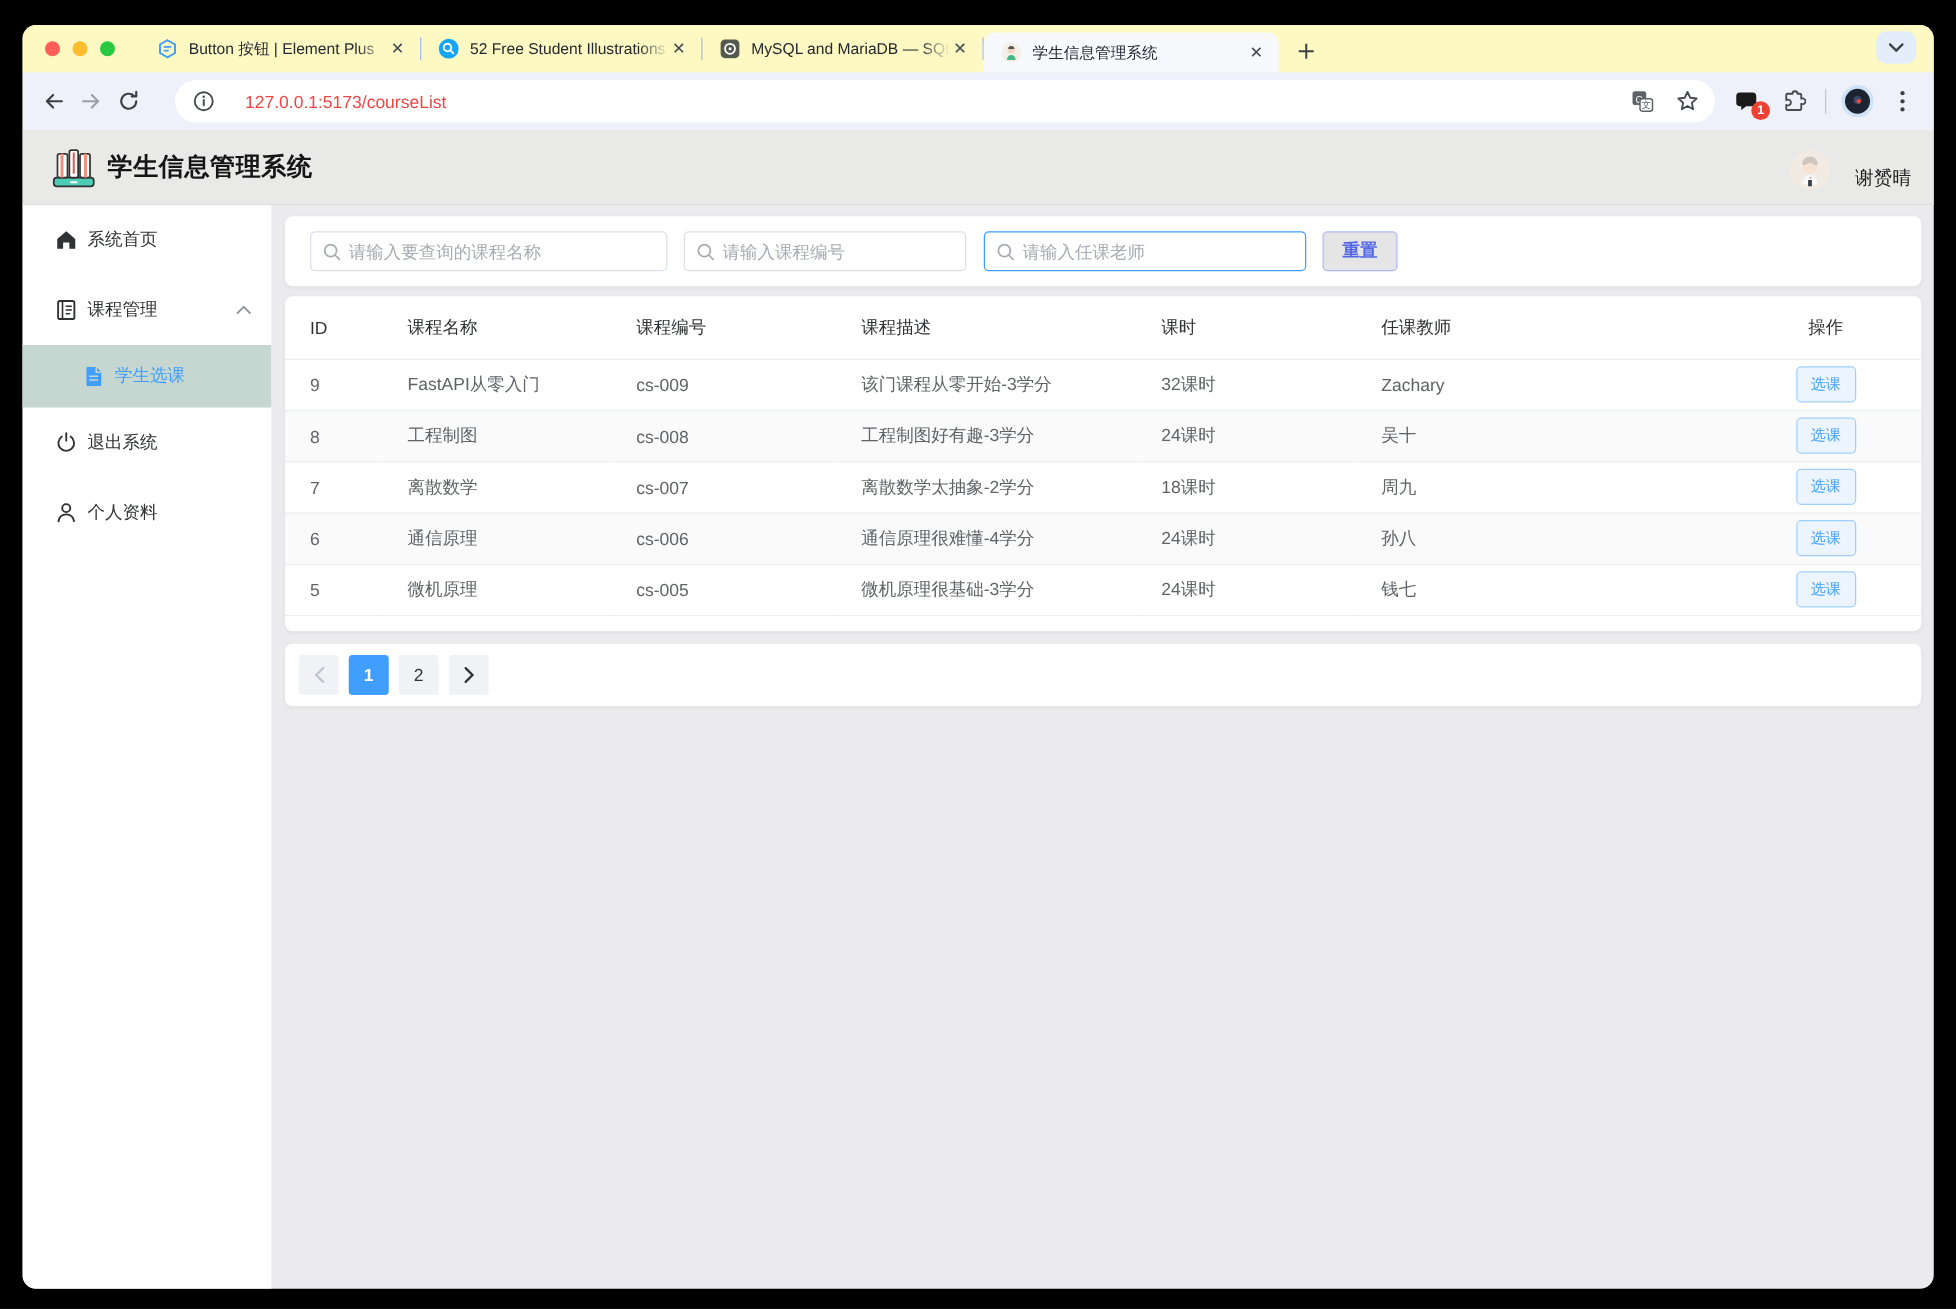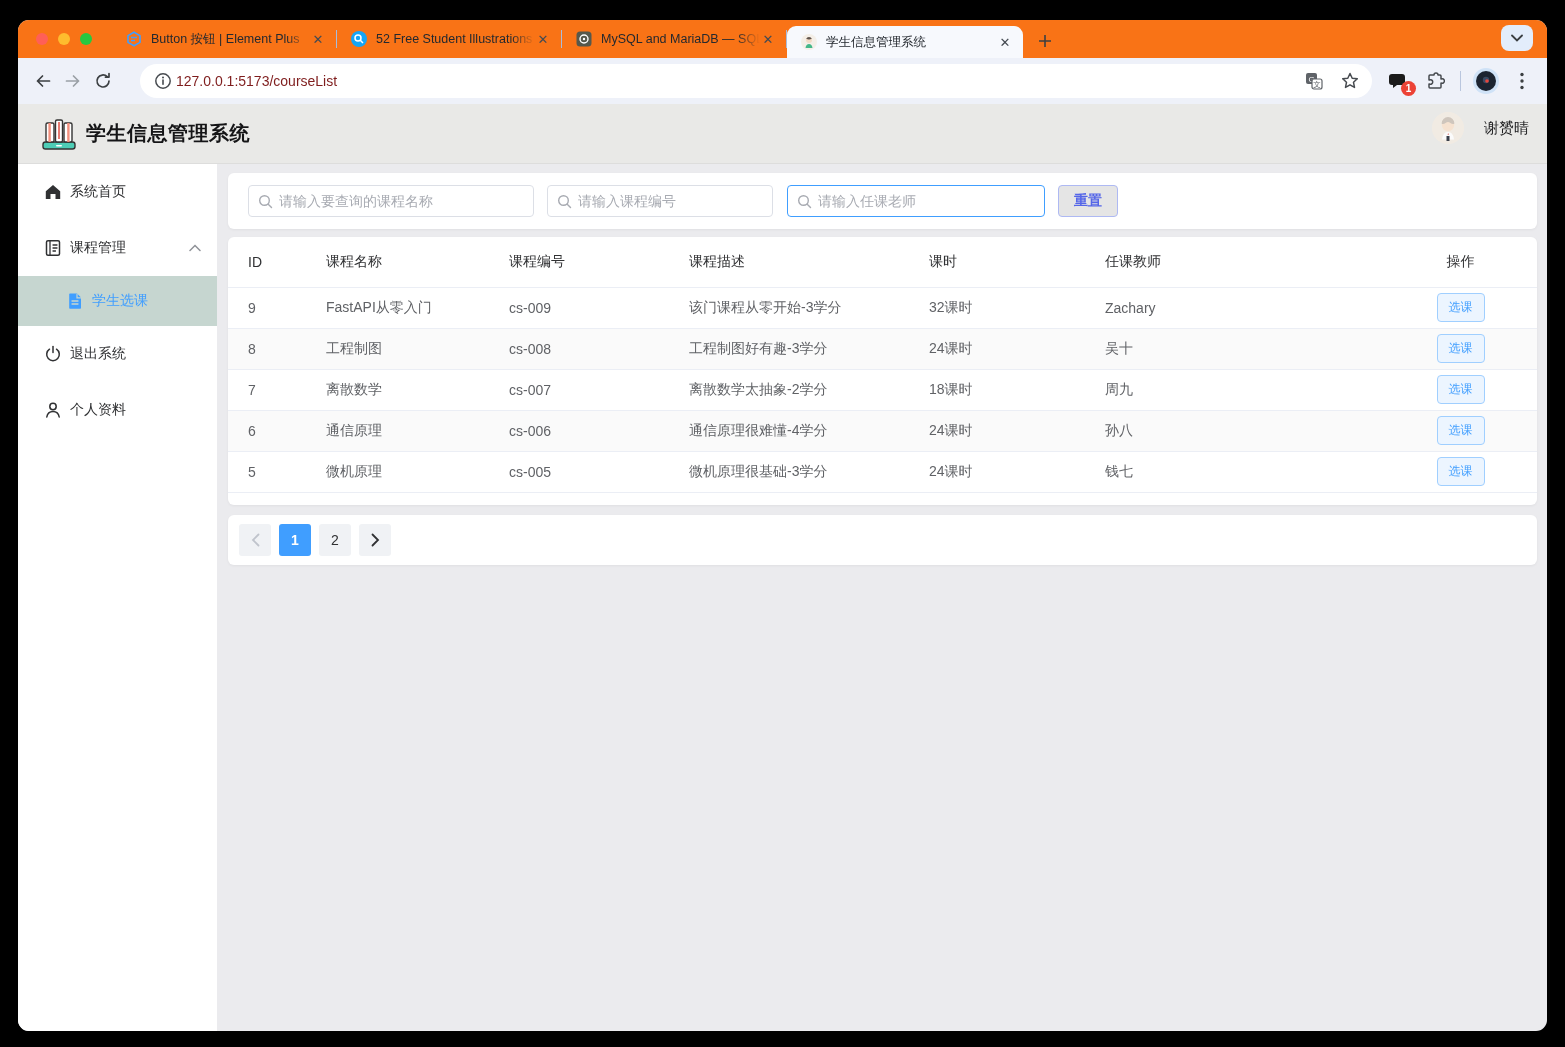--- a/index.html
+++ b/index.html
@@ -1,51 +1,51 @@
 <!DOCTYPE html>
 <html><head>
 <meta charset="utf-8">
 <style>
   * { margin:0; padding:0; box-sizing:border-box; }
   html,body { width:1565px; height:1047px; background:#000; font-family:"Liberation Sans","DejaVu Sans",sans-serif; overflow:hidden; }
 
   .window { position:absolute; left:18px; top:20px; width:1529px; height:1011px; border-radius:11px; overflow:hidden; background:#ebebee; }
 
   
-  .tabstrip { position:absolute; left:0; top:0; width:100%; height:38px; background:#f97316; }
+  .tabstrip { position:absolute; left:0; top:0; width:100%; height:38px; background:#fef9c3; }
   .traffic { position:absolute; top:13px; width:12px; height:12px; border-radius:50%; }
   .t-red{ left:18px; background:#ff5f57; } .t-yellow{ left:40px; background:#febc2e; } .t-green{ left:62px; background:#28c840; }
   .tabs { position:absolute; left:94px; top:0; height:38px; display:flex; align-items:flex-end; }
   .tab { position:relative; width:224px; height:38px; display:flex; align-items:center; padding:0 10px 0 14px; color:#24292f; font-size:12.5px; }
   .tab .favicon { width:16px; height:16px; flex:0 0 16px; margin-right:9px; }
   .tab .tab-title { flex:1; white-space:nowrap; overflow:hidden; -webkit-mask-image:linear-gradient(90deg,#000 85%,transparent); mask-image:linear-gradient(90deg,#000 85%,transparent); }
   .tab .tab-close { width:16px; height:16px; display:flex; align-items:center; justify-content:center; color:#454b52; font-size:13px; border-radius:4px; }
   .tab-divider { width:1px; height:18px; background:#a8bcdc; margin-bottom:10px; }
   .tab.active { width:236px; height:32px; background:#f7f9fd; border-radius:9px 9px 0 0; }
   .newtab { width:28px; height:28px; margin:0 0 3px 8px; display:flex; align-items:center; justify-content:center; color:#3c4043; border-radius:50%; }
   .strip-chevron { position:absolute; right:14px; top:5px; width:32px; height:26px; background:#e3edfb; border-radius:8px; display:flex; align-items:center; justify-content:center; color:#3c4043; }
 
   
   .toolbar { position:absolute; left:0; top:38px; width:100%; height:46px; background:#eef1f9; display:flex; align-items:center; }
   .nav-btn { width:30px; height:30px; display:flex; align-items:center; justify-content:center; border-radius:50%; color:#3c4043; }
   .nav-btn.back{ margin-left:10px; } .nav-btn.fwd{ color:#9aa0a6; }
   .omnibox { position:absolute; left:122px; top:6px; width:1232px; height:34px; background:#ffffff; border-radius:17px; display:flex; align-items:center; padding:0 12px 0 14px; }
   .omni-info { width:18px; height:18px; color:#474b50; flex:0 0 18px; }
-  .omni-url { margin-left:4px; font-size:14px; color:#7f1d1d; flex:1; }
+  .omni-url { margin-left:24px; font-size:14px; color:#ef4444; flex:1; }
   .omni-ico { width:20px; height:20px; margin-left:16px; color:#474b50; display:flex; align-items:center; justify-content:center; }
   .tb-right { position:absolute; right:10px; top:7px; height:32px; display:flex; align-items:center; gap:6px; }
   .tb-ico { width:30px; height:30px; display:flex; align-items:center; justify-content:center; position:relative; color:#3c4043; }
   .badge { position:absolute; right:-2px; bottom:0; min-width:15px; height:15px; background:#ec4236; color:#fff; font-size:10px; font-weight:bold; border-radius:8px; display:flex; align-items:center; justify-content:center; padding:0 3px; }
   .tb-sep { width:1px; height:20px; background:#b9c6de; margin:0 4px; }
 
   
   .appheader { position:absolute; left:0; top:84px; width:100%; height:60px; background:#e9e9e7; border-bottom:1px solid #dddddc; display:flex; align-items:center; }
   .applogo { margin-left:22px; width:38px; height:34px; }
   .apptitle { margin-left:8px; font-size:20px; font-weight:bold; color:#151517; letter-spacing:.5px; }
-  .header-user { position:absolute; right:18px; top:0; height:48px; display:flex; align-items:center; gap:20px; }
+  .header-user { position:absolute; right:18px; top:0; height:48px; display:flex; align-items:flex-end; gap:20px; }
   .user-avatar { width:32px; height:32px; border-radius:50%; overflow:hidden; background:#f1ebe3; }
   .user-name { font-size:15px; color:#1d1d1f; }
 
   
   .body { position:absolute; left:0; top:144px; width:100%; height:867px; }
   .sidebar { position:absolute; left:0; top:0; width:199px; height:100%; background:#ffffff; }
   .side-item { height:56px; display:flex; align-items:center; padding:0 16px 0 26px; font-size:14px; color:#303133; cursor:pointer;justify-content:center; }
   .side-item .s-ico { width:18px; height:18px; margin-right:8px; color:#303133; flex:0 0 18px; }
   .side-item .s-label { flex:1; }
   .side-item .s-arrow { color:#909399; }

